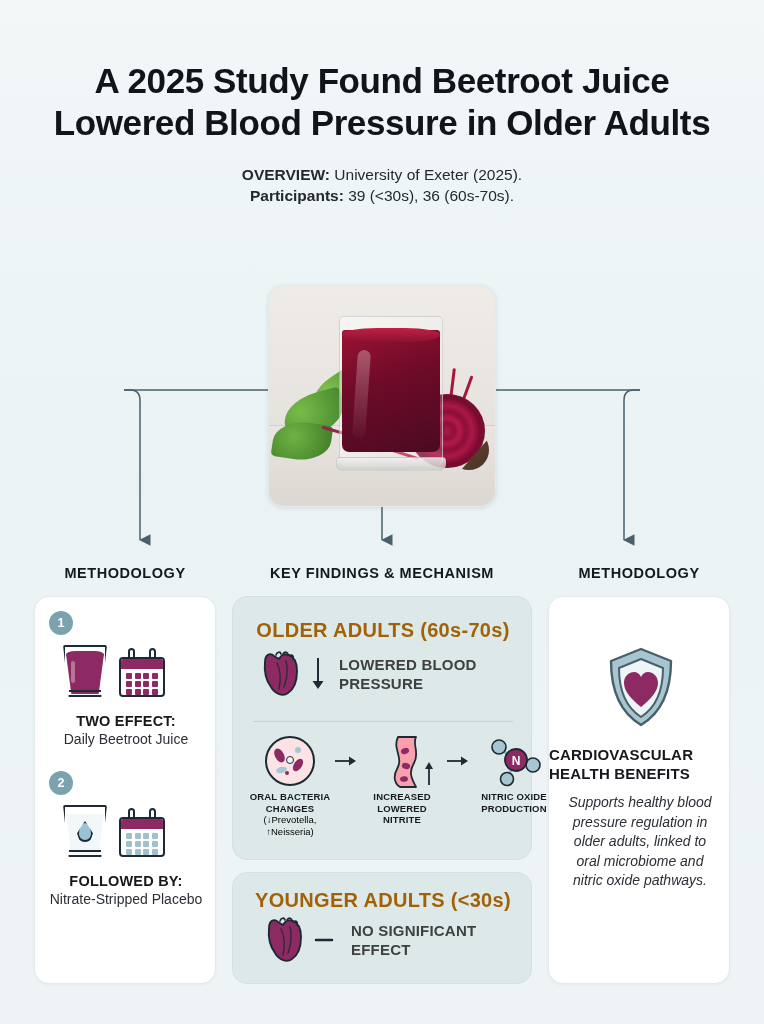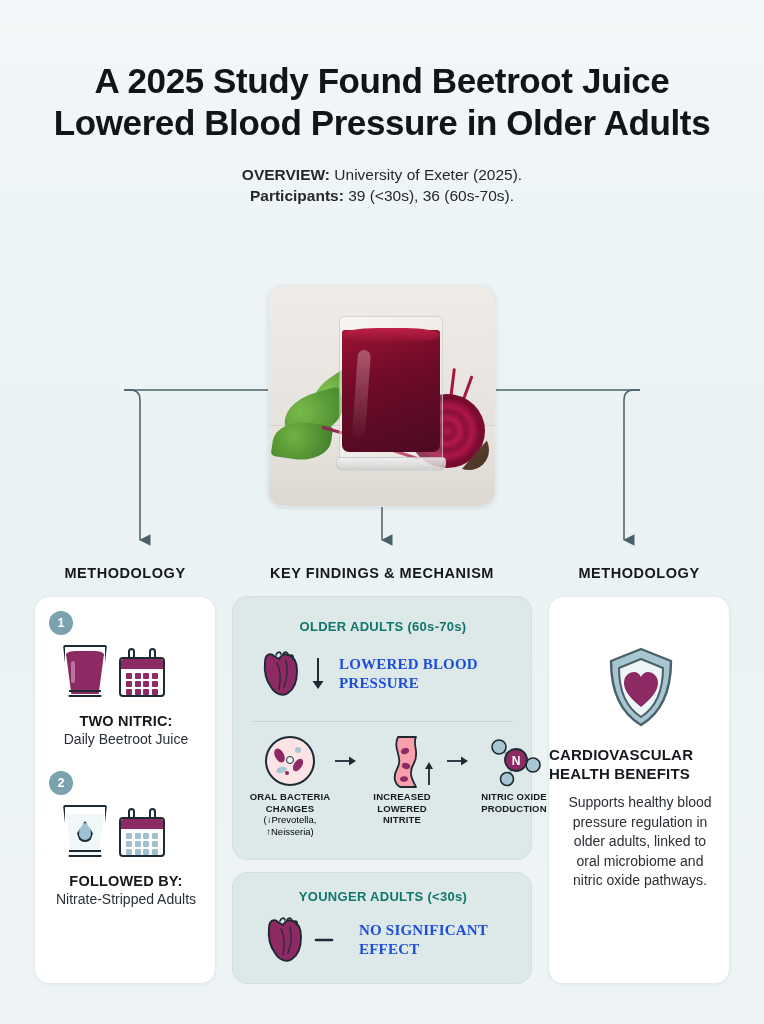--- a/index.html
+++ b/index.html
@@ -188,24 +188,24 @@
     display:grid; grid-template-columns:repeat(4,1fr); gap:2.5px;
     padding:4px 5px 0 5px;
   }
   .cal-grid i { display:block; height:5.5px; border-radius:1px; }
   .cal-grid.magenta i { background:#8e2a63; }
   .cal-grid.blue i { background:#9fc0cc; }
 
   
   .find-head {
     position:absolute; width:300px; left:0; text-align:center;
-    font-size:13px; font-weight:bold; color:#0f766e; letter-spacing:.3px;
+    font-size:20px; font-weight:bold; color:#a16207; letter-spacing:.3px;
   }
   .find-row { position:absolute; display:flex; align-items:center; }
-  .find-text { font-size:15px; font-weight:bold; color:#1d4ed8; line-height:19px; letter-spacing:.2px;font-family:Liberation Serif, serif; }
+  .find-text { font-size:15px; font-weight:bold; color:#404040; line-height:19px; letter-spacing:.2px; }
   .divider { position:absolute; height:1px; background:#c3d3d3; }
 
   
   .ic-heart { position:relative; width:46px; height:50px; }
   .ic-heart svg { display:block; }
 
   
   .mech { position:absolute; display:flex; align-items:flex-start; }
   .mech-col { width:86px; text-align:center; }
   .mech-icon { height:56px; display:flex; align-items:center; justify-content:center; }
@@ -325,21 +325,21 @@
               <i></i>
               <i></i>
               <i></i>
               <i></i>
               <i></i>
           </div>
         </div>
       </div>
     </div>
     <div class="step-label" style="top:116px;">
-      <div class="step-title">TWO NITRIC:</div>
+      <div class="step-title">TWO EFFECT:</div>
       <div class="step-sub">Daily Beetroot Juice</div>
     </div>
 
     <div class="step-badge" style="left:14px; top:174px;">2</div>
     <div class="step-icons" style="left:28px; top:208px;">
       <div class="ic-glass">
         <div class="gfill water"></div>
         <div class="droplet"></div>
         <div class="gbody"></div>
         <div class="gbottom"></div>
@@ -361,21 +361,21 @@
               <i></i>
               <i></i>
               <i></i>
               <i></i>
           </div>
         </div>
       </div>
     </div>
     <div class="step-label" style="top:276px;">
       <div class="step-title">FOLLOWED BY:</div>
-      <div class="step-sub">Nitrate-Stripped Adults</div>
+      <div class="step-sub">Nitrate-Stripped Placebo</div>
     </div>
   </div>
 
   <div class="card card-mint" id="card-find">
 
     <div class="find-head" style="top:22px;">OLDER ADULTS (60s-70s)</div>
 
     <div class="find-row" style="left:26px; top:52px;">
       <div class="ic-heart">
         <svg width="46" height="50" viewBox="0 0 46 50">
@@ -470,31 +470,31 @@
                    C35,40 38,31 38,22 C38,14 35,8 30,6 C26,4 22,6 20,10 Z" fill="#8e2a63" stroke="#1d2a33" stroke-width="1.9" stroke-linejoin="round"></path>
           <path d="M17,6 C18,3 21,2 22,5 M24,5 C26,2 29,3 29,6 M31,7 C33,5 35,7 34,10" fill="none" stroke="#1d2a33" stroke-width="1.7" stroke-linecap="round"></path>
           <path d="M18,14 C21,20 22,30 20,40 M27,12 C29,20 28,30 25,38" fill="none" stroke="#1d2a33" stroke-width="1.4" stroke-linecap="round" opacity=".85"></path>
         </svg>
       </div>
       <div style="width:30px; display:flex; align-items:center; justify-content:center;">
         <svg width="20" height="8" viewBox="0 0 20 8">
           <path d="M2,4 L18,4" stroke="#1d2a33" stroke-width="2.6" stroke-linecap="round"></path>
         </svg>
       </div>
-      <div class="find-text" style="margin-left:20px; width:150px;">NO SIGNIFICANT EFFECT</div>
+      <div class="find-text" style="margin-left:12px; width:150px;">NO SIGNIFICANT EFFECT</div>
     </div>
   </div>
 
   <div class="card card-white" id="card-impl">
     <div style="position:absolute; left:56px; top:48px;">
       <svg width="72" height="84" viewBox="0 0 72 84">
         <path d="M36,4 L66,16 C66,46 56,68 36,80 C16,68 6,46 6,16 Z" fill="#a8c6d2" stroke="#4a6068" stroke-width="2.4" stroke-linejoin="round"></path>
         <path d="M36,14 L58,23 C58,46 50,63 36,72 C22,63 14,46 14,23 Z" fill="#eef5f7" stroke="#4a6068" stroke-width="2" stroke-linejoin="round"></path>
         <path d="M36,62 C26,54 19,46 19,38 C19,31 24,27 29,27
                  C32,27 35,29 36,32 C37,29 40,27 43,27
                  C48,27 53,31 53,38 C53,46 46,54 36,62 Z" fill="#8e2a63"></path>
       </svg>
     </div>
     <div class="impl-title" style="top:148px;">CARDIOVASCULAR HEALTH BENEFITS</div>
-    <div class="impl-body" style="top:196px;">Supports healthy blood pressure regulation in older adults, linked to oral microbiome and nitric oxide pathways.</div>
+    <div class="impl-body" style="top:196px;font-style:italic;">Supports healthy blood pressure regulation in older adults, linked to oral microbiome and nitric oxide pathways.</div>
   </div>
 
 </div>
 
 </body></html>

